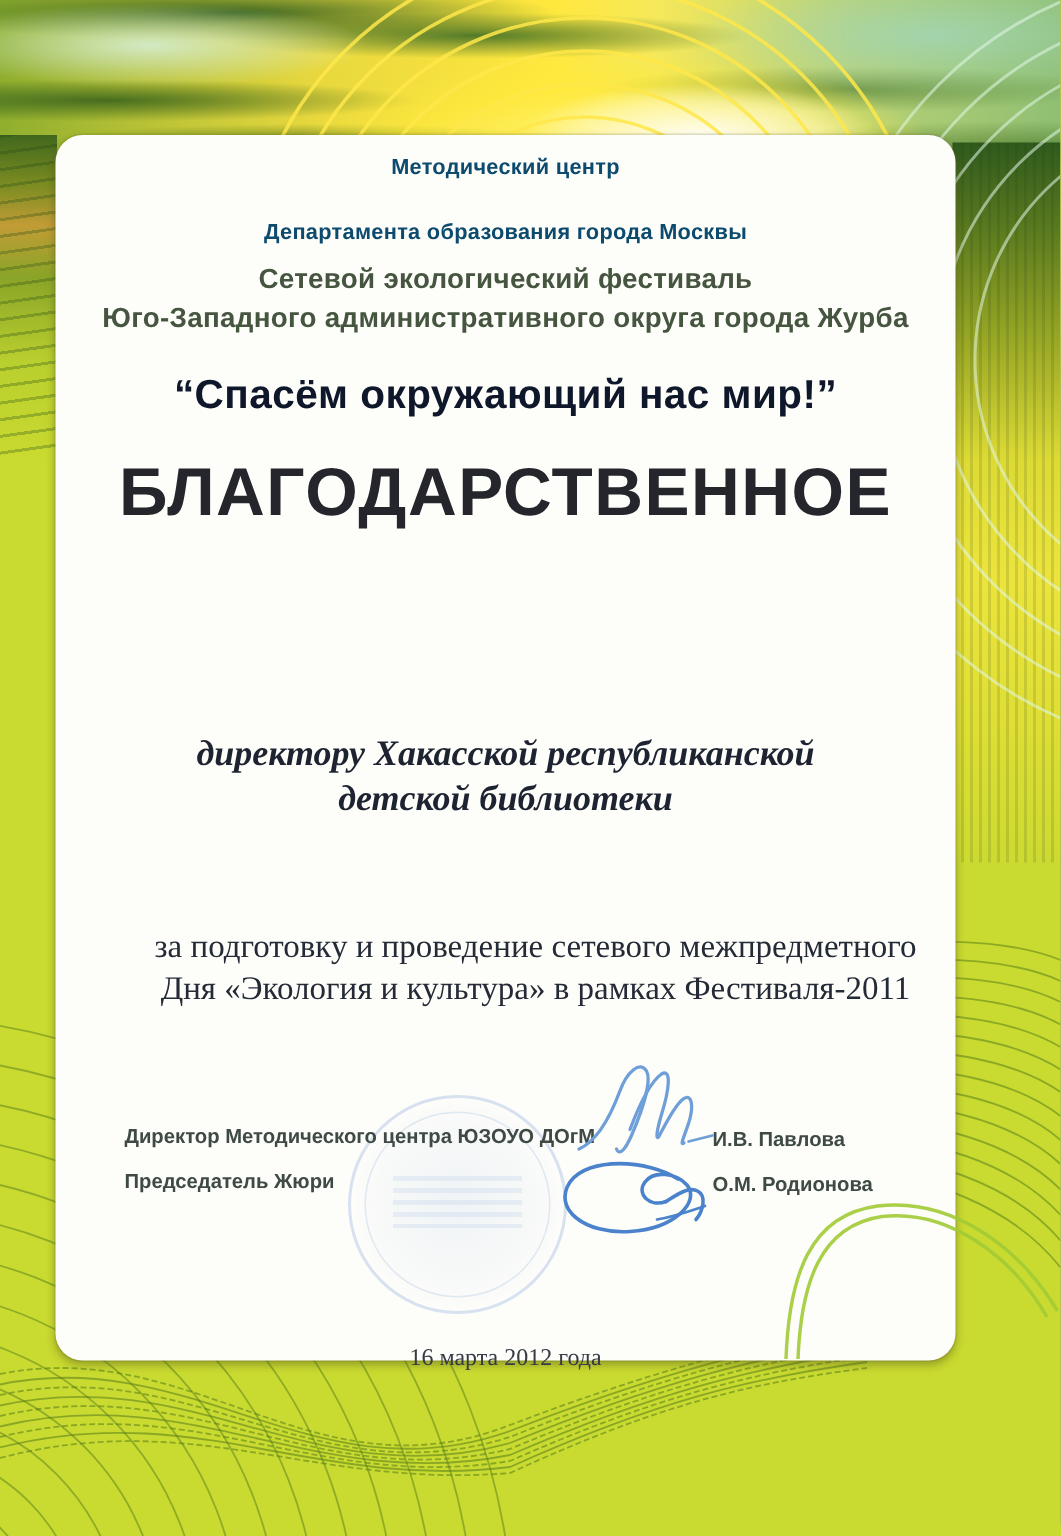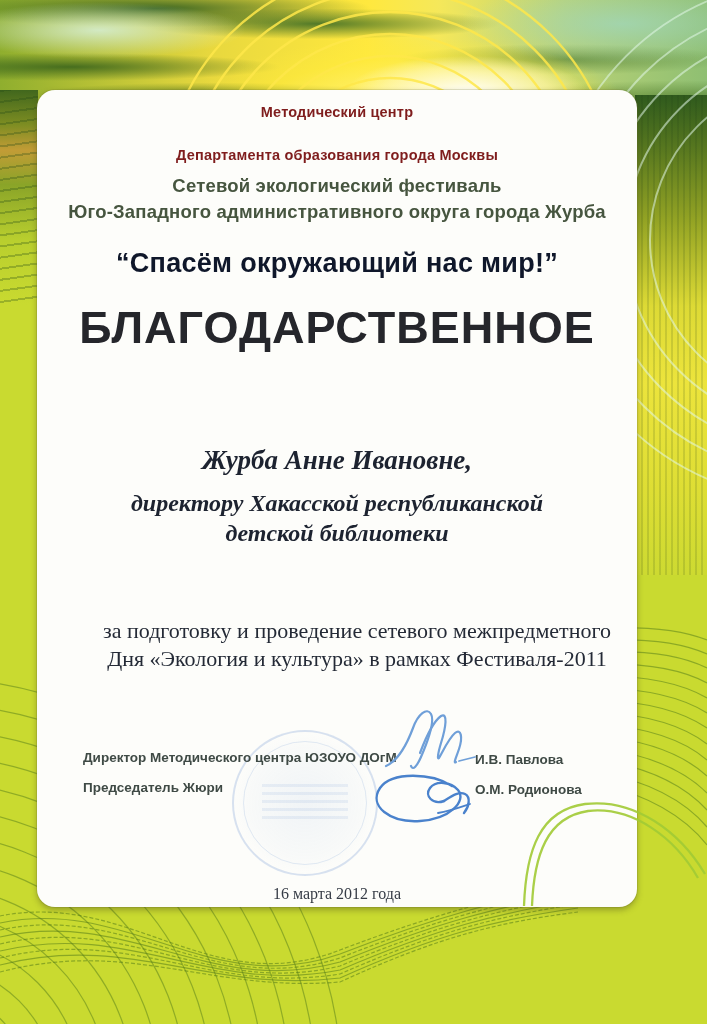--- a/index.html
+++ b/index.html
@@ -40,32 +40,32 @@
   svg.top-lines{position:absolute; inset:0; z-index:3; pointer-events:none;}
 
   
   .card{
     position:absolute; left:37px; top:90px; width:600px; height:817px; z-index:1;
     background:#fdfdfa; border-radius:18px;
     box-shadow:0 3px 6px rgba(70,70,25,.40), 0 0 0 1px rgba(120,130,50,.18);
   }
   .card *{position:absolute; left:0; width:100%; text-align:center;}
 
-  .org-line{color:#7f1d1d; font-weight:bold; font-size:14.5px; letter-spacing:.2px;}
+  .org-line{color:#0c4a6e; font-weight:bold; font-size:14.5px; letter-spacing:.2px;}
   .fest-line{color:#46553f; font-weight:bold; font-size:18.5px; letter-spacing:.2px;}
   .slogan{color:#0f172a; font-weight:bold; font-size:27px; letter-spacing:.3px;}
   .title-line{color:#25262b; font-weight:bold; font-size:45px; letter-spacing:1px; line-height:1;}
   .serif-b{font-family:"Liberation Serif", serif; font-style:italic; font-weight:bold; color:#1d2330;}
   .serif-i{font-family:"Liberation Serif", serif; color:#242a36; font-weight:normal;padding-left:20px;}
   .recipient{font-size:27px;}
   .role{font-size:24px;}
   .reason{font-size:22px;}
   .sig-label{width:auto; text-align:left; color:#3f4a45; font-weight:bold; font-size:13.5px;}
   .sig-name{width:auto; text-align:left; color:#3f4a45; font-weight:bold; font-size:13.5px;}
-  .date{font-family:"Liberation Serif", serif; font-size:16px; color:#363c46; font-weight:normal;}
+  .date{font-family:"Liberation Serif", serif; font-size:16px; color:#363c46; font-weight:normal;margin-top:12px;}
 
   
   .stamp{
     position:absolute; left:195px; top:640px; width:142px; height:142px; z-index:0;
     border-radius:50%; border:2px solid rgba(128,162,214,.30);
     background:radial-gradient(circle, rgba(130,165,220,.10), rgba(130,165,220,.04) 55%, rgba(130,165,220,0) 72%);
   }
   .stamp::after{
     content:""; position:absolute; inset:9px; border-radius:50%;
     border:1px solid rgba(128,162,214,.22);
@@ -155,21 +155,20 @@
     <div class="org-line" style="top:14px;">Методический центр</div>
     <div class="org-line" style="top:57px;">Департамента образования города Москвы</div>
 
     <div class="fest-line" style="top:85px;">Сетевой экологический фестиваль</div>
     <div class="fest-line" style="top:111px;">Юго-Западного административного округа города Журба</div>
 
     <div class="slogan" style="top:158px;">“Спасём окружающий нас мир!”</div>
 
     <div class="title-line" style="top:215px;">БЛАГОДАРСТВЕННОЕ</div>
 
-    <div class="serif-b recipient" style="top:355px;">Журба Анне Ивановне,</div>
     <div class="serif-b role" style="top:400px;">директору Хакасской республиканской</div>
     <div class="serif-b role" style="top:430px;">детской библиотеки</div>
 
     <div class="serif-i reason" style="top:528px;">за подготовку и проведение сетевого межпредметного</div>
     <div class="serif-i reason" style="top:556px;">Дня «Экология и культура» в рамках Фестиваля-2011</div>
 
     <div class="stamp"></div>
 
     <div class="sig-label" style="left:46px; top:660px;">Директор Методического центра ЮЗОУО ДОгМ</div>
     <div class="sig-name" style="left:438px; top:662px;">И.В. Павлова</div>

